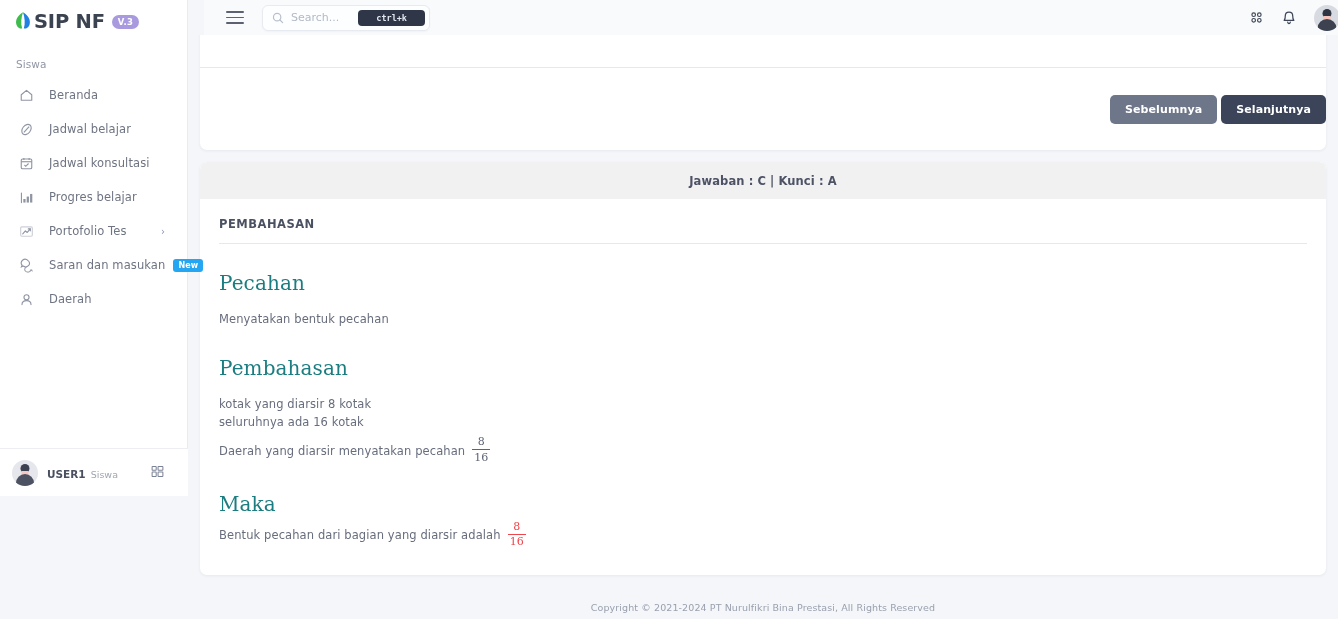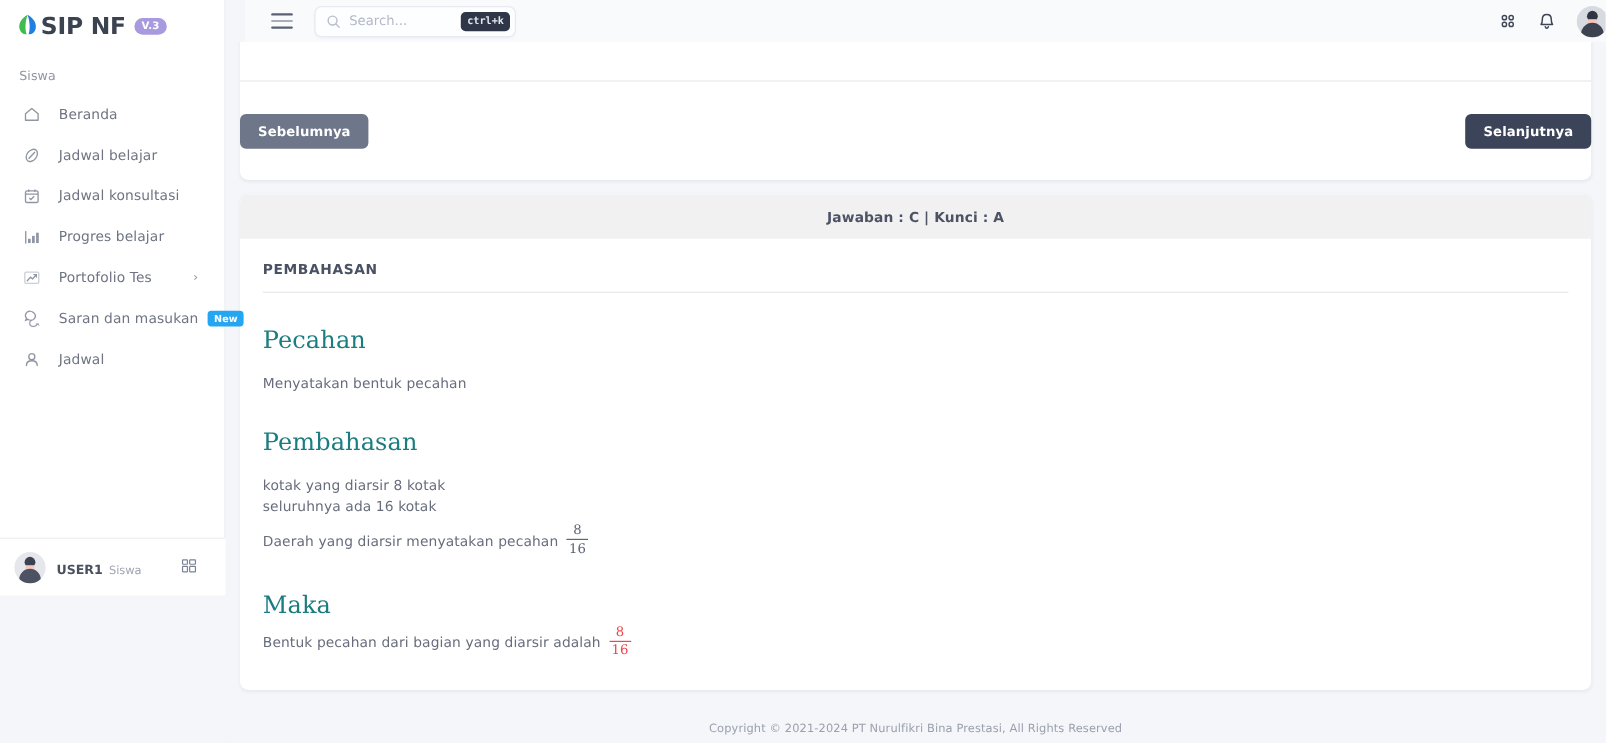--- a/index.html
+++ b/index.html
@@ -147,21 +147,21 @@
   .search-input {
     flex: 1; border: none; outline: none; background: transparent;
     font-family: inherit; font-size: 11px; color: #4a5060;
     padding-left: 7px; min-width: 0;
   }
   .search-input::placeholder { color: #b3b9c6; }
   .kbd {
     background: #2e3648; color: #e2e6ef;
     font-family: "DejaVu Sans Mono", "Liberation Mono", monospace;
     font-size: 8.5px; font-weight: bold;
-    padding: 3px 5px; border-radius: 4px;
+    padding: 3px 18px; border-radius: 4px;
     letter-spacing: 0px; flex: none;
   }
   .topbar-right {
     margin-left: auto;
     display: flex; align-items: center; gap: 17px;
   }
   .tb-ico { color: #3e4657; cursor: pointer; display: flex; }
   .avatar-top {
     width: 26px; height: 26px; border-radius: 50%;
     background: #d8dae1; overflow: hidden; position: relative;
@@ -198,21 +198,21 @@
     height: 126px;
     margin-top: -11px;
     padding-top: 11px;
     display: flex; flex-direction: column;
   }
   .card-nav-divider {
     height: 1px; background: #e6e8ec; margin-top: 32px;
   }
   .btn-row {
     flex: 1;
-    display: flex; align-items: center; justify-content: space-between;
+    display: flex; align-items: center; justify-content: flex-end;
     gap: 4px;
   }
   .btn {
     border: none; outline: none; cursor: pointer;
     font-family: inherit; font-size: 11px; font-weight: bold;
     color: #ffffff;
     padding: 8px 15px;
     border-radius: 5px;
     letter-spacing: 0.1px;
   }
@@ -369,21 +369,21 @@
     <span class="new-badge">New</span>
   </div>
 
   <div class="nav-item">
     <span class="nav-ico">
       <svg width="15" height="15" viewBox="0 0 16 16" fill="none" stroke="currentColor" stroke-width="1.2">
         <circle cx="8" cy="5.6" r="2.7"></circle>
         <path d="M3.2 13.4 C3.2 10.6 5.4 9.2 8 9.2 C10.6 9.2 12.8 10.6 12.8 13.4" stroke-linecap="round"></path>
       </svg>
     </span>
-    <span class="nav-label">Jadwal</span>
+    <span class="nav-label">Daerah</span>
   </div>
 
   <div class="sidebar-footer">
     <span class="avatar-sm">
       <span class="head"></span>
         <span class="neck"></span>
         <span class="body"></span>
     </span>
     <span class="user-meta">
       <span class="user-name">USER1</span>

